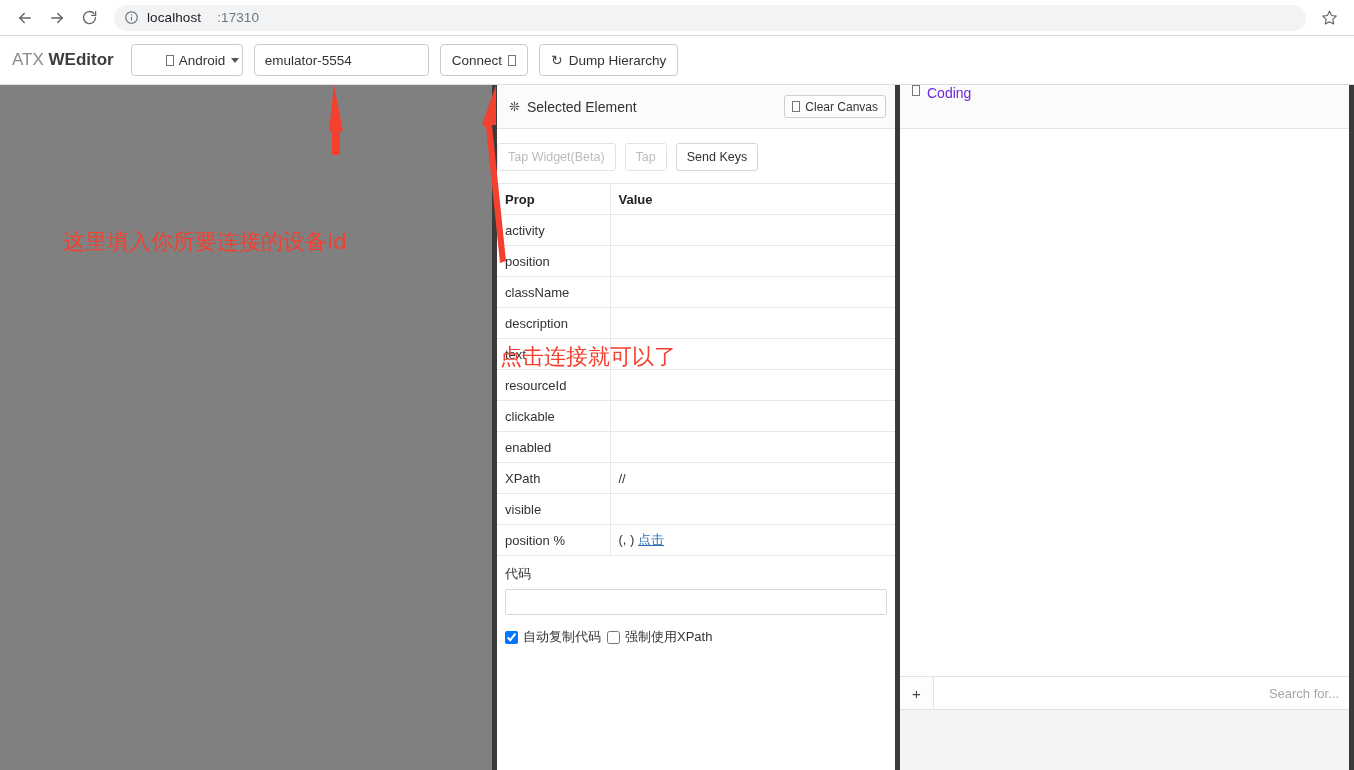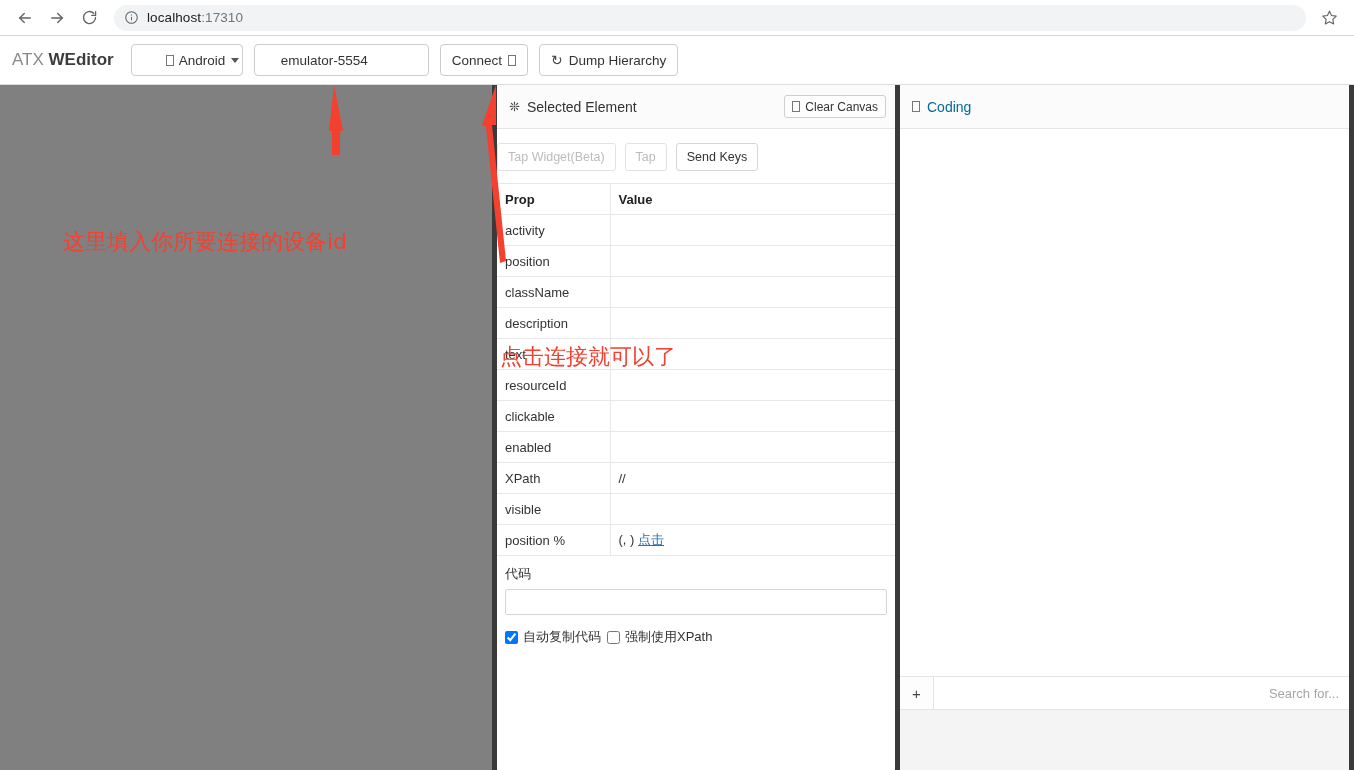--- a/index.html
+++ b/index.html
@@ -45,21 +45,21 @@
     width: 15px; height: 15px;
     flex: none;
     color: #5f6368;
   }
   .url-text {
     font-size: 13.5px;
     color: #202124;
     letter-spacing: 0.1px;
     white-space: nowrap;
   }
-  .url-text .port { color: #70757a; }
+  .url-text .port { color: #70757a; padding-left: 16px; }
   .star-btn {
     width: 30px; height: 30px;
     display: flex; align-items: center; justify-content: center;
     color: #5f6368;
     margin-left: 6px;
     flex: none;
   }
 
   
   .app-header {
@@ -105,21 +105,21 @@
     display: inline-block;
     width: 8px; height: 11px;
     border: 1px solid #777;
     vertical-align: -1px;
   }
   .device-input {
     width: 175px;
     height: 32px;
     border: 1px solid #cccccc;
     border-radius: 4px;
-    padding: 0 26px;
+    padding: 0 10px;
     font-size: 13.5px;
     color: #333333;
     font-family: inherit;
     background: #ffffff;
   }
   .device-input::placeholder { color: #9a9a9a; }
   .refresh-glyph { font-size: 14px; color: #444; }
 
   
   .main {
@@ -254,25 +254,24 @@
     display: flex;
     flex-direction: column;
     min-width: 0;
     border-right: 5px solid #3a3a3a;
   }
   .coding-header {
     height: 44px;
     background: #fbfbfb;
     border-bottom: 1px solid #e4e4e4;
     display: flex;
-    align-items: center;
     padding-left: 12px;
     gap: 7px;
     font-size: 14px;
-    color: #0369a1;
+    color: #6d28d9;
     flex: none;
   }
   .coding-body { flex: 1; background: #ffffff; }
   .search-row {
     height: 34px;
     display: flex;
     align-items: stretch;
     background: #ffffff;
     border-top: 1px solid #e4e4e4;
     border-bottom: 1px solid #e4e4e4;

